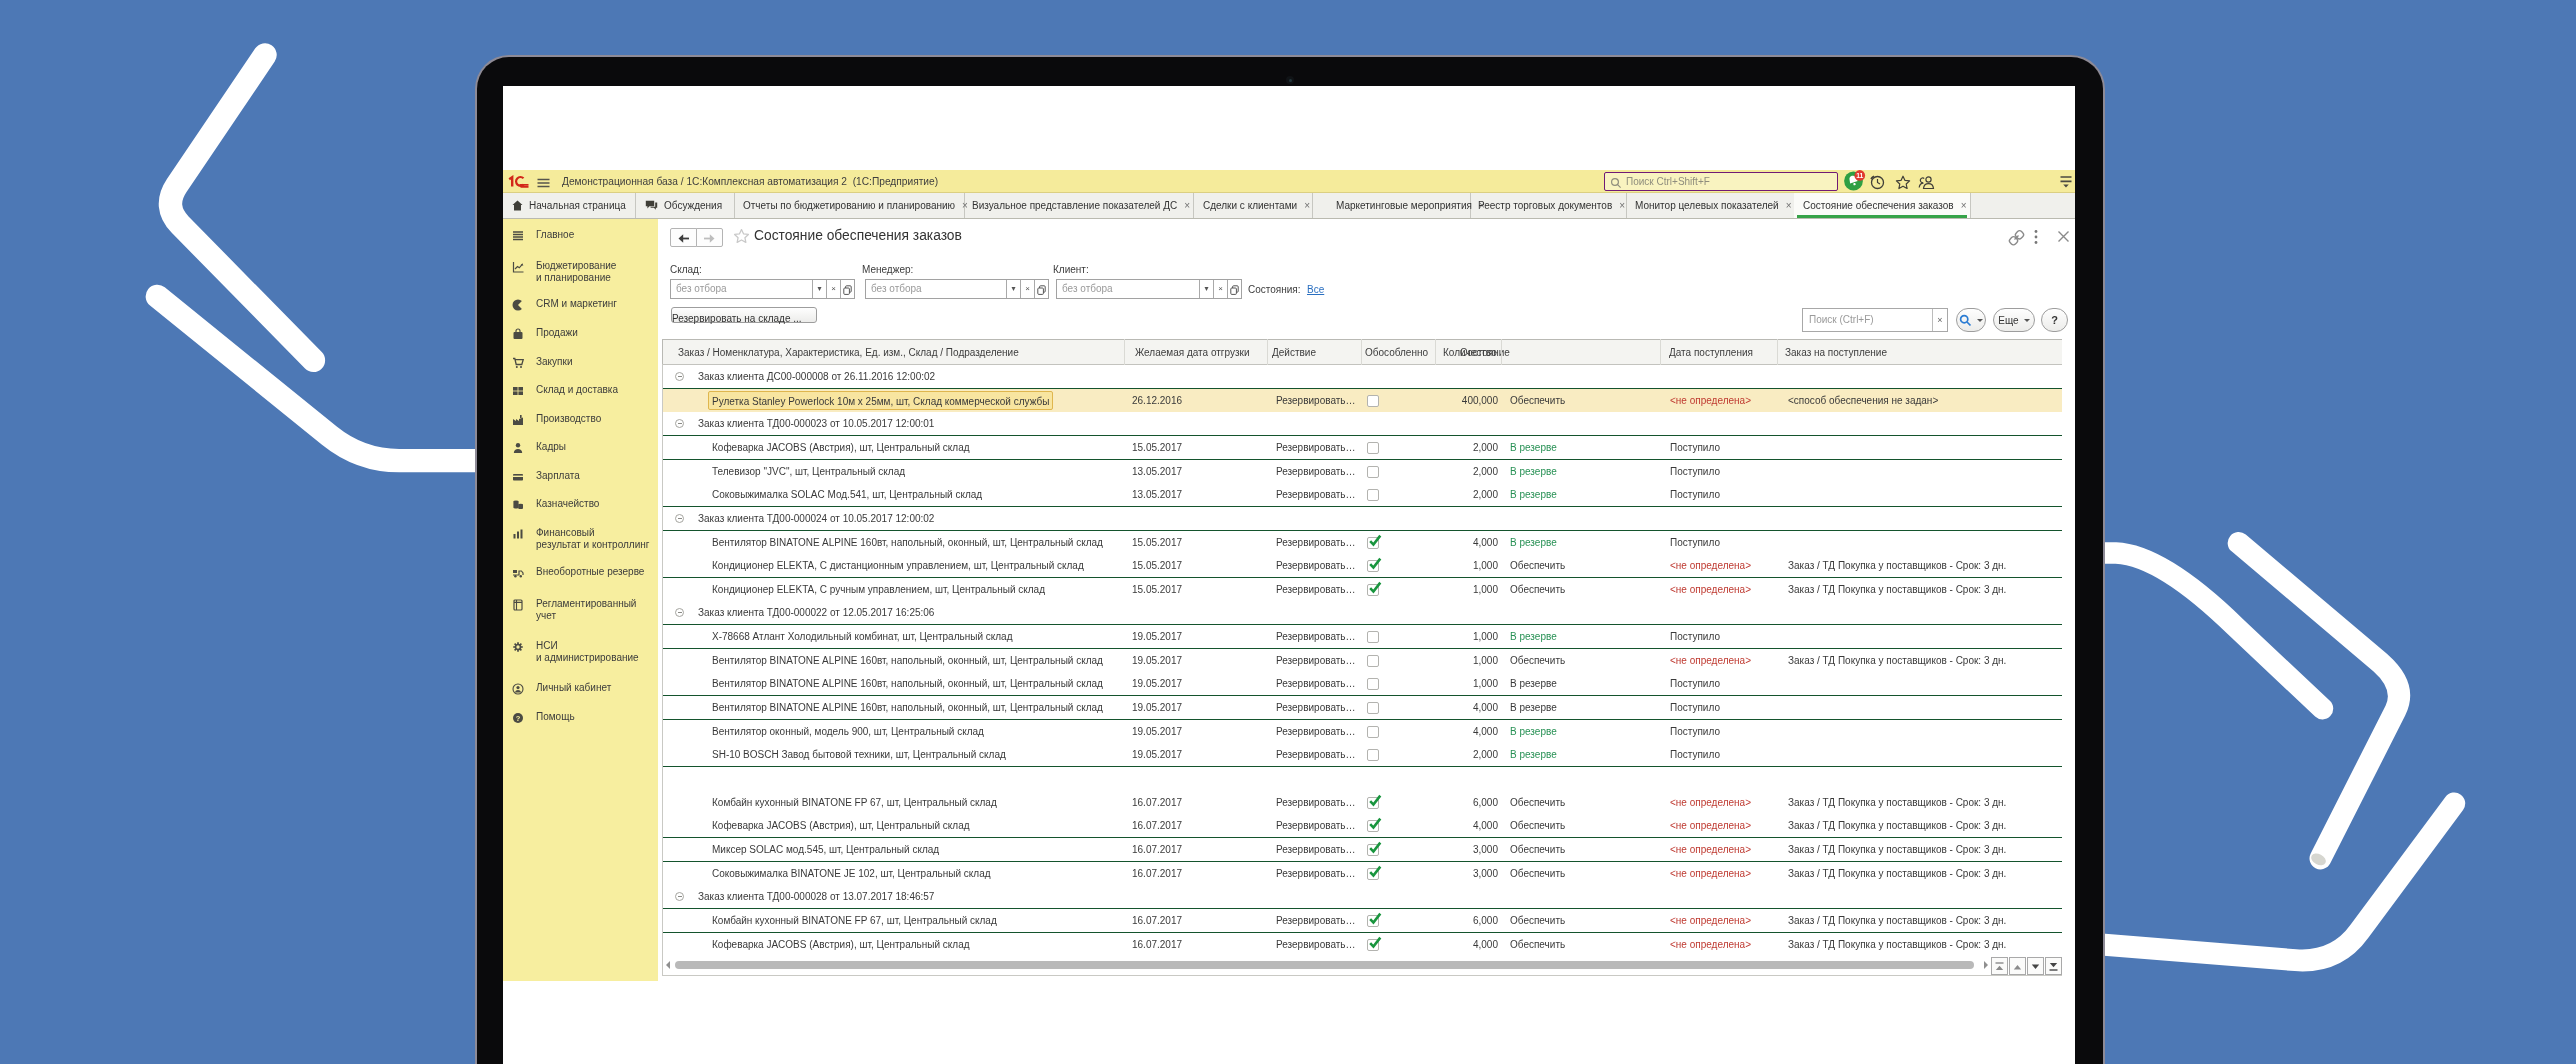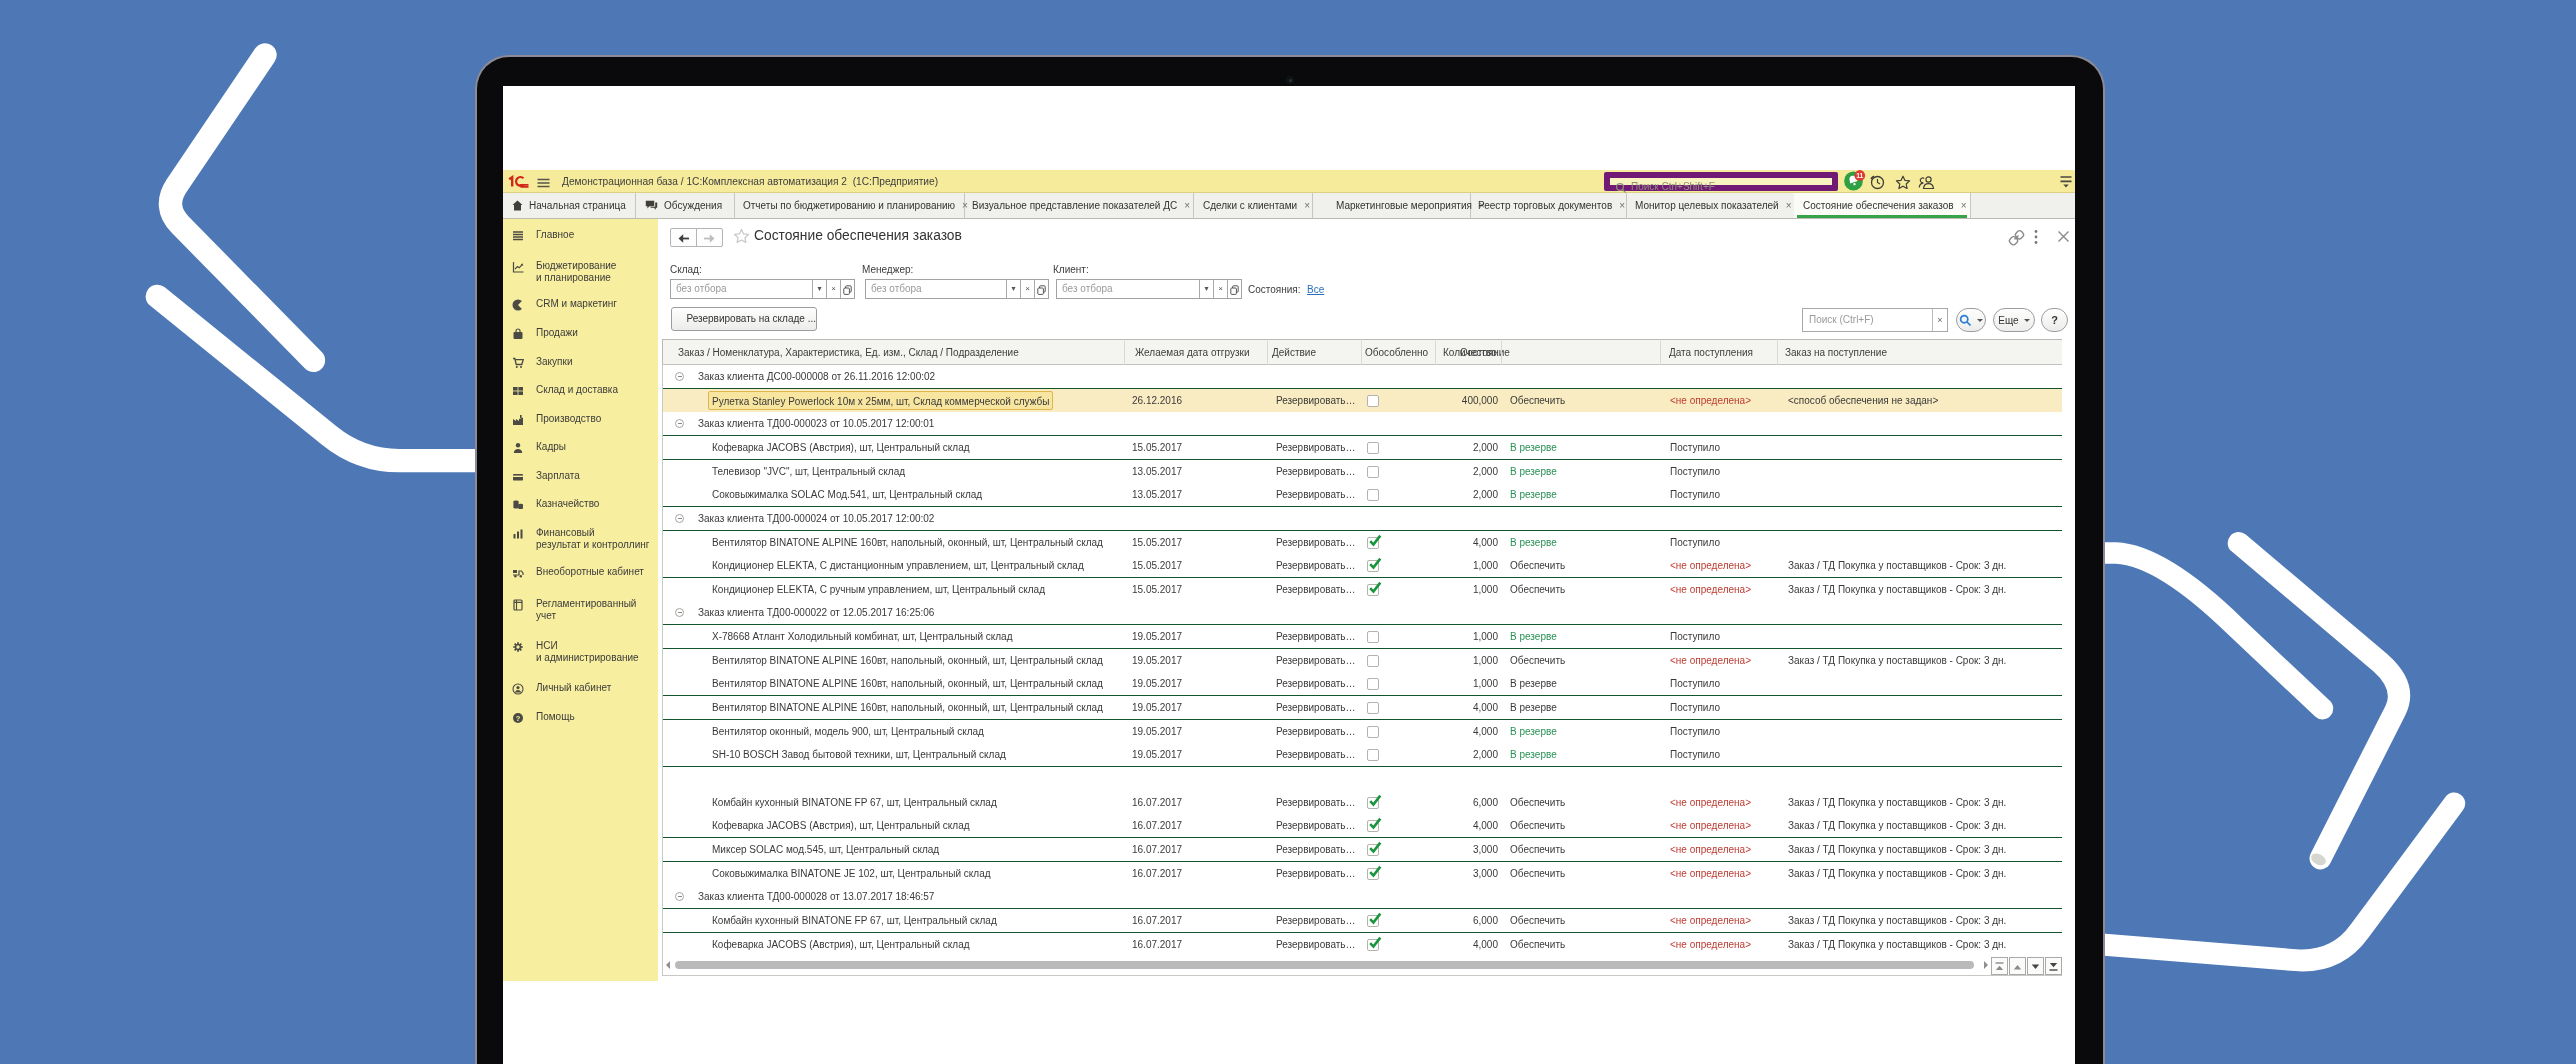--- a/index.html
+++ b/index.html
@@ -9,21 +9,21 @@
 .cam { position:absolute; left:1286px; top:76px; width:8px; height:8px; border-radius:50%; background:#101316; z-index:2; }
 .cam:after { content:""; position:absolute; left:2.5px; top:2.5px; width:3px; height:3px; border-radius:50%; background:#23363c; }
 .screen { position:absolute; left:503px; top:86px; width:1572px; height:979px; background:#fff; z-index:3; overflow:hidden; }
 .screen * { position:absolute; }
 
 
 .ybar { left:0; top:84px; width:1572px; height:23px; background:#f5eb9b; border-bottom:1px solid #dbcf82; }
 .logo1c { left:4px; top:89px; }
 .burger { left:34px; top:92px; }
 .ytitle { left:59px; top:84px; height:23px; line-height:23px; font-size:10.2px; color:#3e3e3e; white-space:nowrap; }
-.ysearch { left:1101px; top:86px; width:234px; height:19px; background:#f9f3c0; border:6px solid #701a75; border-radius:2px; }
+.ysearch { left:1101px; top:86px; width:234px; height:19px; background:#f9f3c0; border:1px solid #701a75; border-radius:2px; }
 .ysearch svg { left:5px; top:4px; }
 .ysearch span { left:21px; top:0; line-height:17px; font-size:10px; color:#8f8d7d; white-space:nowrap; }
 .ynotif { left:1340px; top:84px; }
 .yic { top:89px; }
 .yico-clock { left:1367px; }
 .yico-star { left:1392px; }
 .yico-ppl { left:1415px; }
 .yico-set { left:1557px; top:90px; }
 
 
@@ -55,21 +55,21 @@
 
 
 .flabel { top:178px; font-size:10px; color:#3c3c3c; }
 .finput { top:193px; height:20px; border:1px solid #a2a2a2; background:#fff; display:flex; }
 .finput .ph { position:static; flex:1; font-size:10px; color:#9a9a9a; line-height:18px; padding-left:5px; overflow:hidden; }
 .finput .fb { position:static; width:14px; border-left:1px solid #a9a9a9; font-size:8px; color:#555; text-align:center; line-height:18px; }
 .fstates { left:745px; top:198px; font-size:10px; color:#3c3c3c; }
 .fall { left:804px; top:198px; font-size:10px; color:#2a6fc0; text-decoration:underline; }
 
 
-.rbtn { left:168px; top:221px; width:146px; height:24px; background:linear-gradient(#fefefe,#ececea); border:1px solid #9d9d9d; border-radius:3px; font-size:10px; color:#333; text-align:right; line-height:22px; }
+.rbtn { left:168px; top:221px; width:146px; height:16px; background:linear-gradient(#fefefe,#ececea); border:1px solid #9d9d9d; border-radius:3px; font-size:10px; color:#333; text-align:left; line-height:22px; }
 .tsearch { left:1299px; top:222px; width:146px; height:24px; border:1px solid #a8a8a8; background:#fff; display:flex; }
 .tsearch .ph { position:static; flex:1; font-size:10px; color:#9a9a9a; line-height:22px; padding-left:6px; }
 .tsearch .fb { position:static; width:15px; border-left:1px solid #bcbcbc; font-size:9px; color:#666; text-align:center; line-height:22px; }
 .tbtn { top:222px; height:24px; background:linear-gradient(#fefefe,#ececea); border:1px solid #9d9d9d; border-radius:12px; display:flex; align-items:center; justify-content:center; }
 .tbq { left:1453px; width:30px; }
 .tbe { left:1490px; width:42px; font-size:10px; color:#333; }
 .tbh { left:1538px; width:27px; font-size:11px; font-weight:bold; color:#333; }
 .caret { position:static; width:0; height:0; border-left:3px solid transparent; border-right:3px solid transparent; border-top:3.5px solid #555; margin-left:5px; }
 
 
@@ -318,21 +318,21 @@
     </div>
 <div class="sitem" style="top:480px">
       <span class="sic">
         <svg viewBox="0 0 12 12">
           <path d="M1 8h6V4h2.4L11 6v2" stroke="#4b4b43" stroke-width="1.2" fill="none"></path>
           <circle cx="3.4" cy="9.2" r="1.2" fill="#4b4b43"></circle>
           <circle cx="8.8" cy="9.2" r="1.2" fill="#4b4b43"></circle>
           <rect x="1" y="3" width="4" height="3" fill="#4b4b43"></rect>
         </svg>
       </span>
-      <span class="stx">Внеоборотные кабинет</span>
+      <span class="stx">Внеоборотные резерве</span>
     </div>
 <div class="sitem" style="top:512px">
       <span class="sic">
         <svg viewBox="0 0 12 12">
           <rect x="2" y="1" width="8" height="10" rx="1" stroke="#4b4b43" stroke-width="1.2" fill="none"></rect>
           <path d="M2 3.4h8M4.5 1v10" stroke="#4b4b43" stroke-width="1.1"></path>
         </svg>
       </span>
       <span class="stx">Регламентированный<br>учет</span>
     </div>

